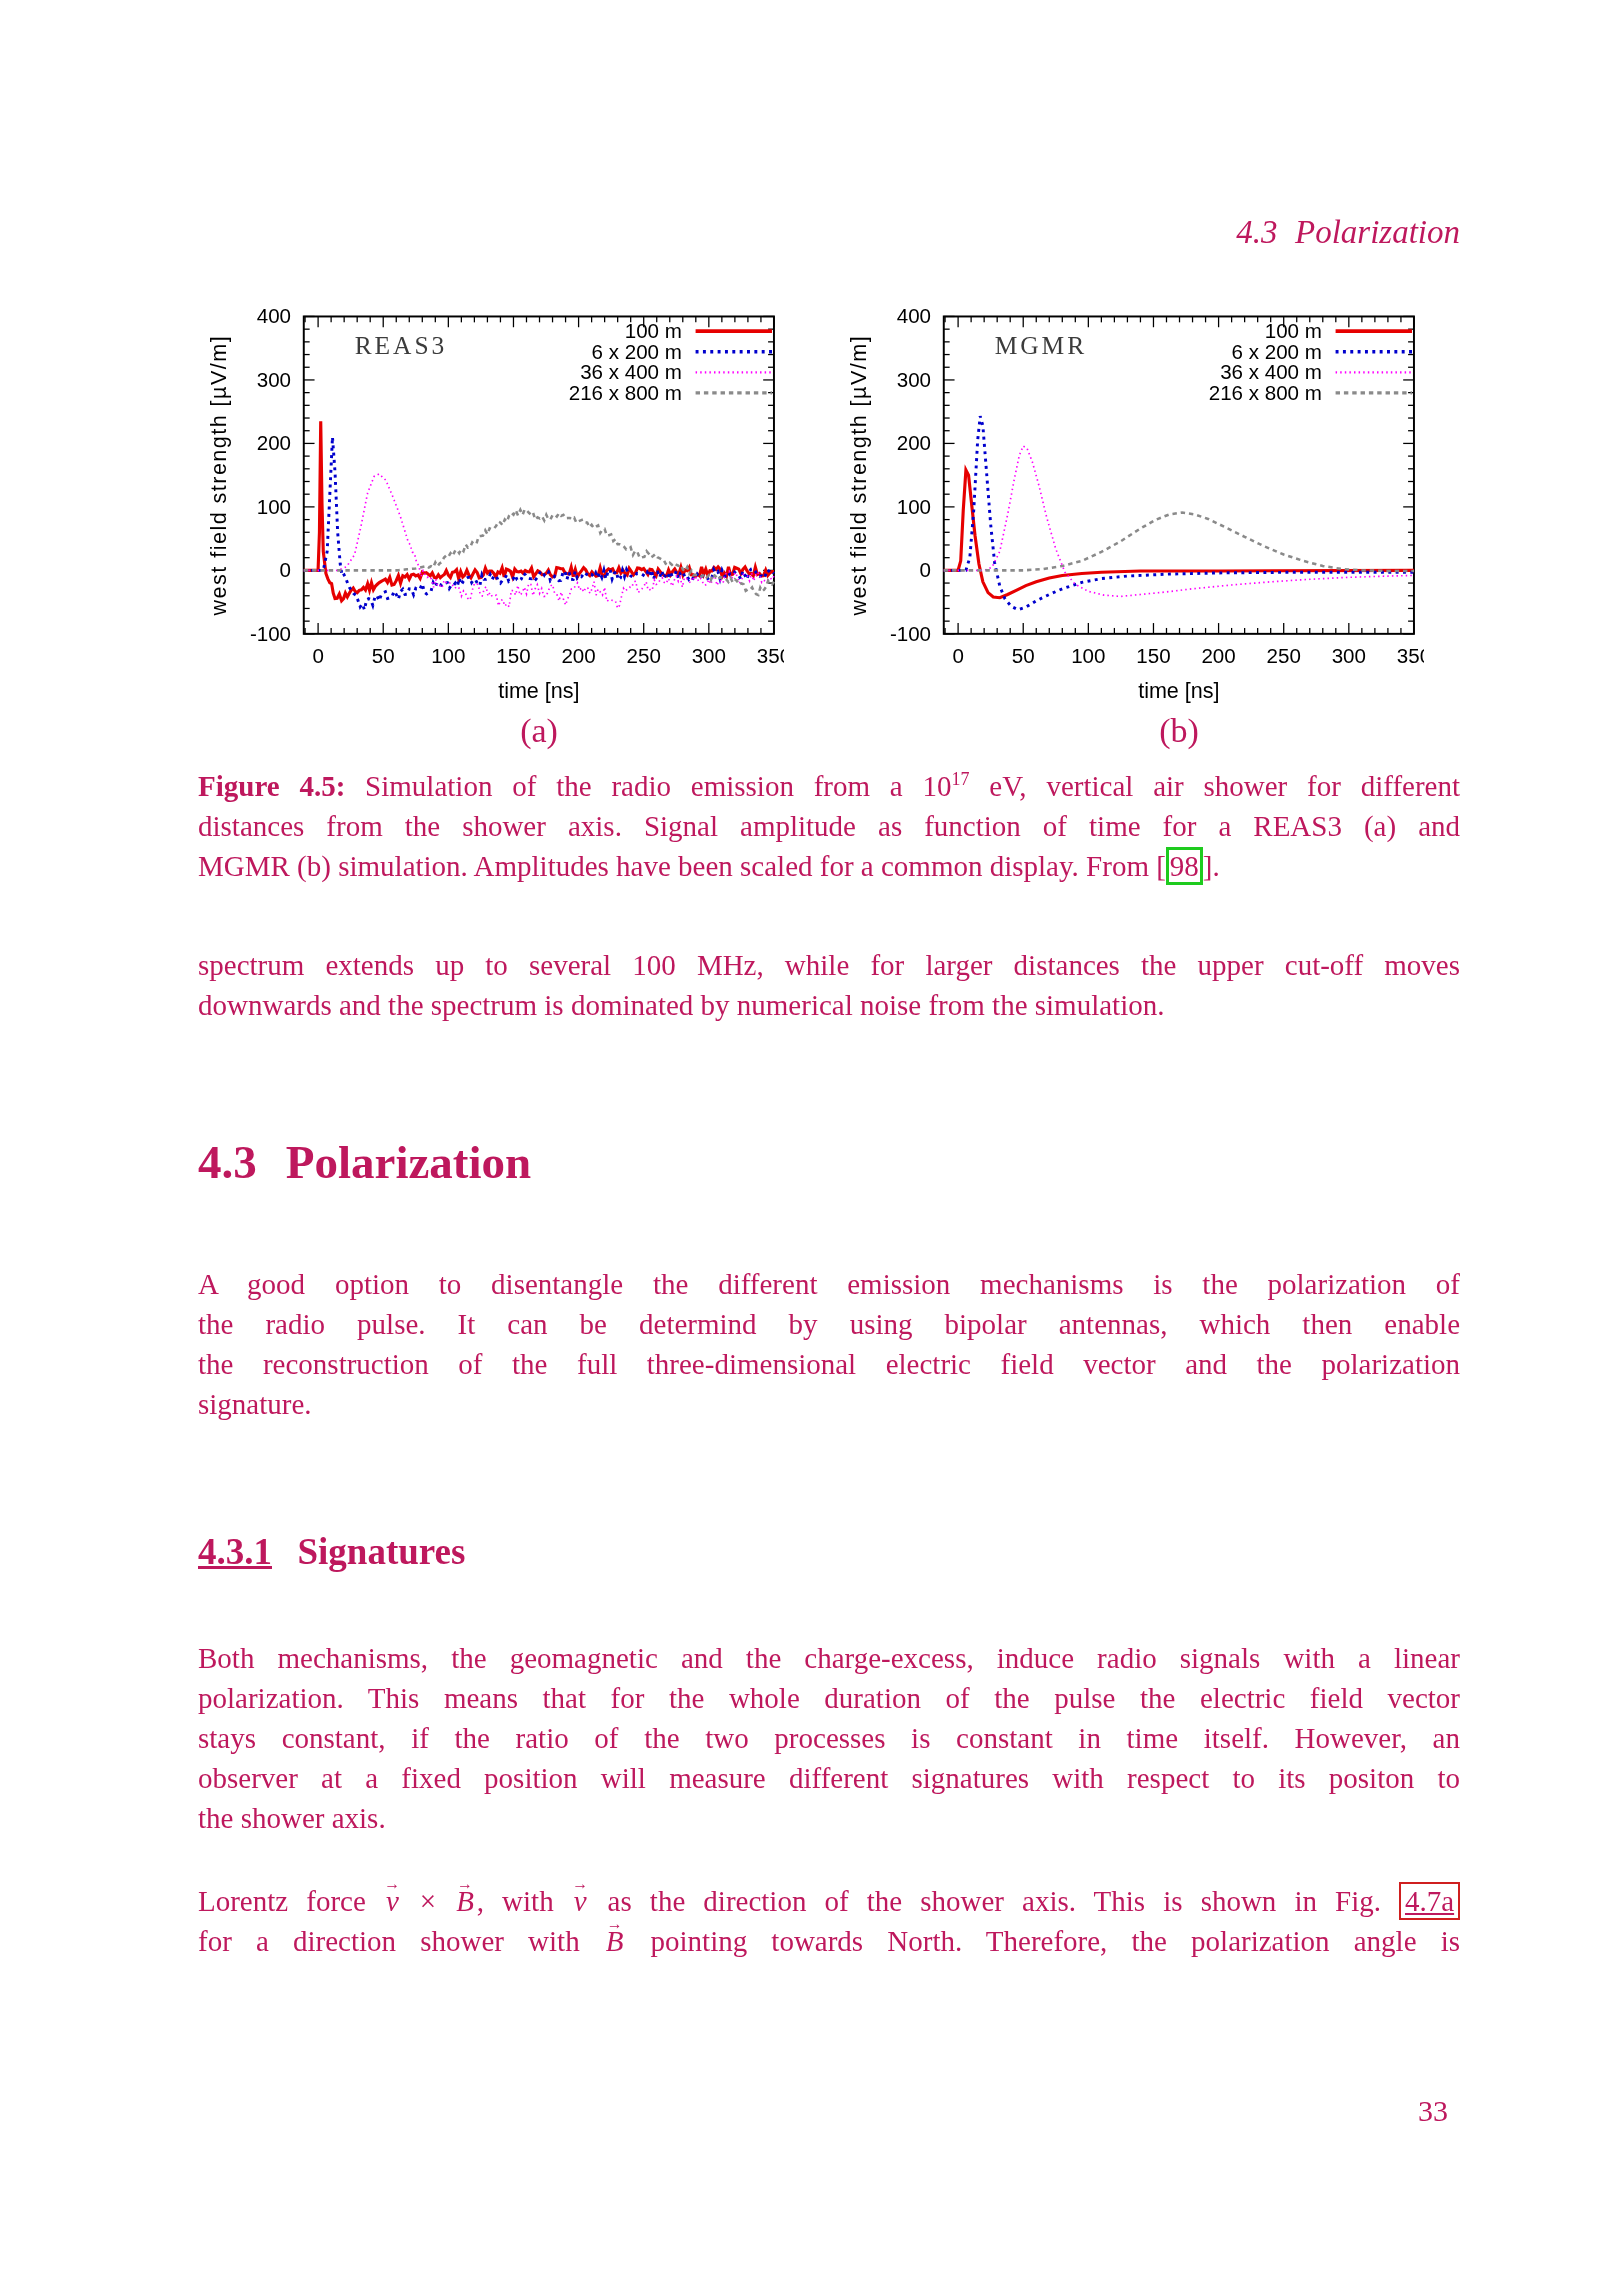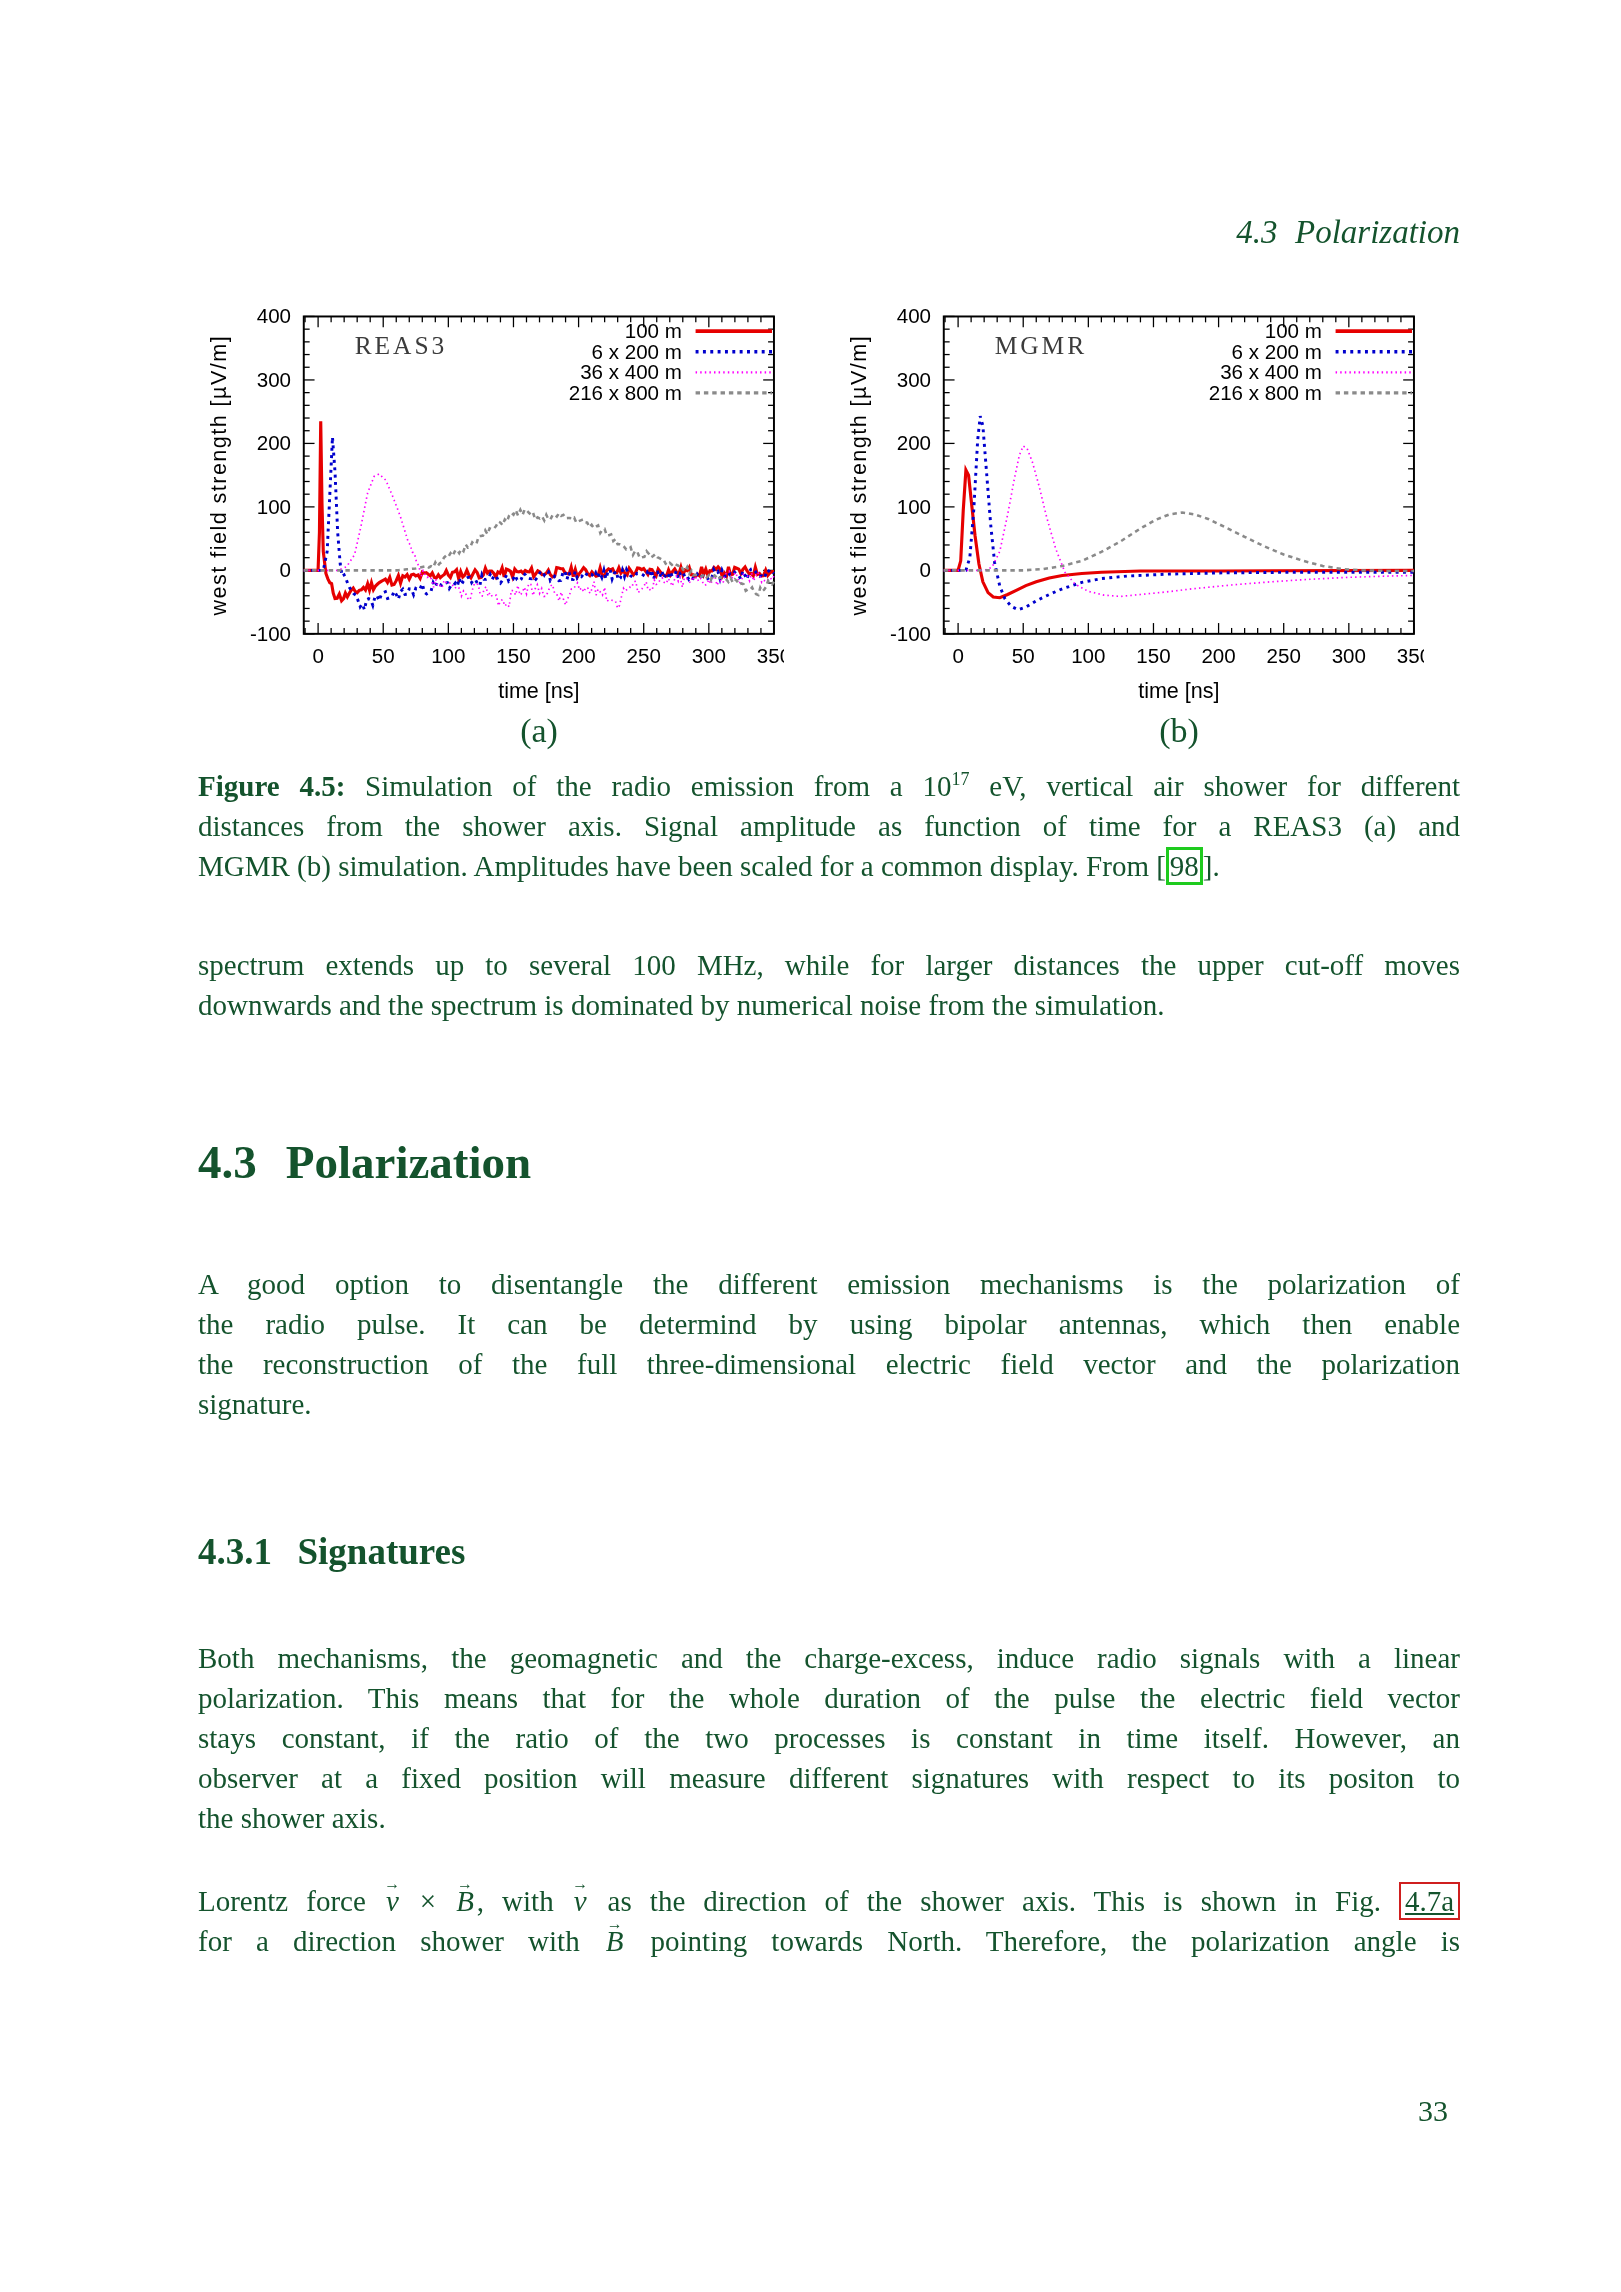--- a/index.html
+++ b/index.html
@@ -1,17 +1,17 @@
 <!DOCTYPE html>
 <html><head>
 <meta charset="utf-8">
 <style>
   html,body{margin:0;padding:0;background:#fff;}
   .page{position:relative;width:1621px;height:2293px;background:#ffffff;
-        font-family:"Liberation Serif",serif;color:#14532d;overflow:hidden;}
+        font-family:"Liberation Serif",serif;color:#be185d;overflow:hidden;}
   .pheader{position:absolute;top:214px;right:161px;font-style:italic;font-size:33px;white-space:nowrap;}
   .pheader .hnum{margin-right:17.6px;}
   .subplot{position:absolute;top:291px;width:647px;height:431px;}
   #plot-a{left:137px;} #plot-b{left:777px;}
   .panel-label{position:absolute;top:712px;width:470px;text-align:center;font-size:34px;}
   #label-a{left:304px;} #label-b{left:944px;}
   .caption{position:absolute;left:198px;top:759px;width:1262px;font-size:29px;line-height:40px;}
   .para{position:absolute;left:198px;width:1262px;font-size:29px;line-height:40px;}
   #p1{top:945px;} #p2{top:1264px;} #p3{top:1638px;} #p4{top:1881px;}
   .tline{text-align:justify;text-align-last:justify;}
@@ -19,21 +19,21 @@
   .seg-b{font-weight:bold;}
   sup{font-size:0.62em;}
   .seg-vec{font-style:italic;position:relative;display:inline-block;margin:0 2.9px 0 2px;}
   .seg-vec::after{content:"\2192";position:absolute;top:-1.05em;left:50%;margin-left:-0.5em;
                   font-size:0.55em;font-style:normal;}
   .seg-refgreen{border:3.9px solid #1ecb1e;padding:0 1px;}
   .seg-refred{border:2.9px solid #cf1f1f;padding:1px 3.9px;text-decoration:underline;}
   .section-h{position:absolute;left:198px;top:1135px;font-size:47px;font-weight:bold;line-height:55px;}
   .section-h .hnum{margin-right:29px;}
   .subsection-h{position:absolute;left:198px;top:1529px;font-size:37px;font-weight:bold;line-height:45px;}
-  .subsection-h .hnum{margin-right:25.5px;}
+  .subsection-h .hnum{margin-right:25.5px;text-decoration:underline;}
   .pagenum{position:absolute;top:2094px;right:173px;font-size:30px;}
   svg text{font-family:"Liberation Sans",sans-serif;fill:#000;}
   svg .tickl{font-size:21px;}
   svg .axisl{font-size:22px;}
   svg .ylab{letter-spacing:1.5px;}
   svg .ptitle{font-family:"Liberation Serif",serif;font-size:26px;fill:#3c3c3c;letter-spacing:3px;}
 </style>
 </head>
 <body>
 

